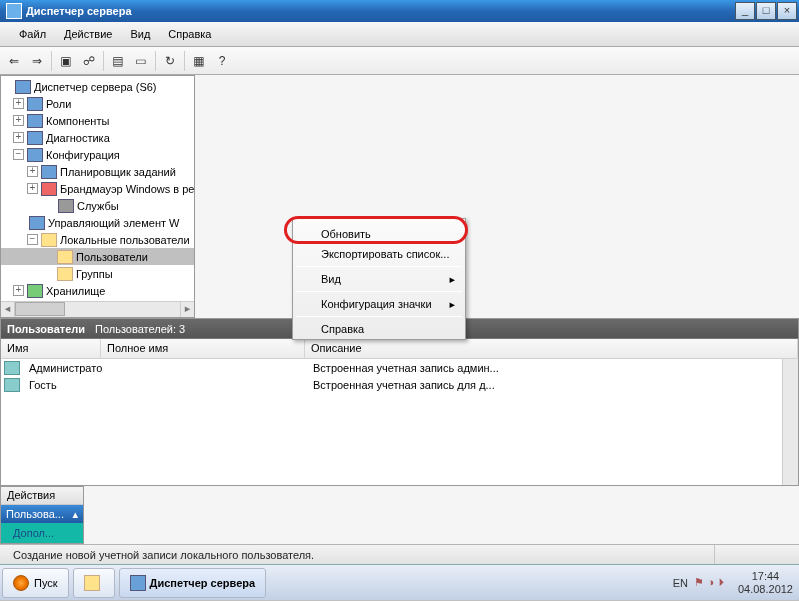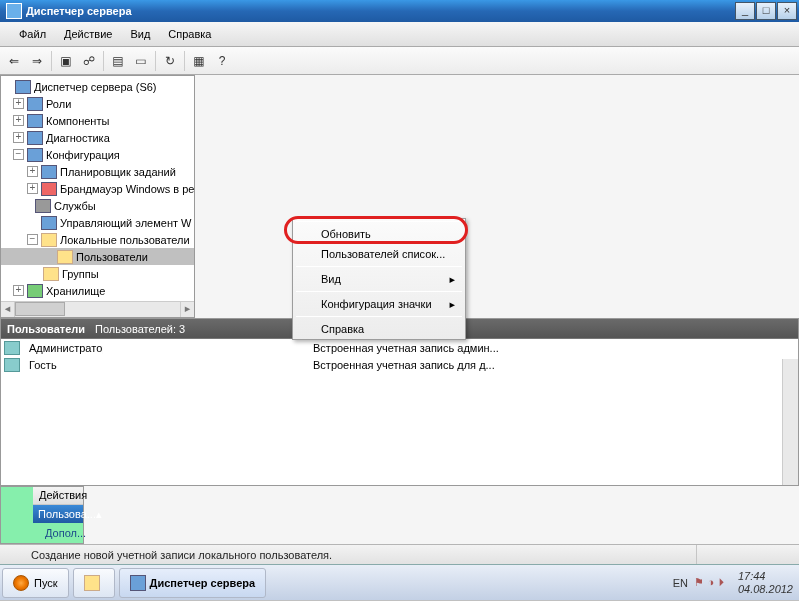--- a/index.html
+++ b/index.html
@@ -30,41 +30,41 @@
 .arrow-left { position:absolute; left:-4px; top:270px; font-size:30px; color:#888; }
 .mid-pane { flex:1; border:1px solid #999; background:#fff; display:flex; flex-direction:column; position:relative; }
 .mid-header { height:20px; background:linear-gradient(#6a6a6a,#555); color:#fff; display:flex; align-items:center; padding:0 6px; border-bottom:1px solid #777; }
 .mid-header strong { font-weight:bold; margin-right:10px; }
 .mid-cols { height:20px; display:flex; background:linear-gradient(#f9f9f9,#ececec); border-bottom:1px solid #d0d0d0; }
 .mid-col { border-right:1px solid #d5d5d5; padding:3px 6px; color:#000; }
 .mid-list { flex:1; background:#fff; overflow:hidden; position:relative; }
 .list-row { display:flex; height:17px; align-items:center; }
 .cell { padding:0 6px; white-space:nowrap; overflow:hidden; }
 .u-ico { width:16px; height:14px; background:#8cc; border:1px solid #599; margin-left:3px; margin-right:3px; flex-shrink:0; }
-.right-pane { width:84px; border:1px solid #999; background:#86efac; display:flex; flex-direction:column;padding-left:32px; }
+.right-pane { width:84px; border:1px solid #999; background:#14b8a6; display:flex; flex-direction:column; }
 .right-pane .hdr { height:18px; background:linear-gradient(#f4f4f4,#e0e0e0); border-bottom:1px solid #c8c8c8; padding:2px 6px; }
 .right-pane .blue { height:18px; background:linear-gradient(#3a8ad8,#1f5aa3); color:#fff; padding:2px 5px; display:flex; align-items:center; justify-content:space-between; }
 .right-pane .item { padding:4px 12px; color:#1b4a8a; }
 .context-menu { position:absolute; left:292px; top:218px; width:174px; background:linear-gradient(#fbfbfb,#ececec); border:1px solid #9c9c9c; box-shadow:2px 2px 4px rgba(0,0,0,.3); }
 .ctx-item { height:20px; display:flex; align-items:center; padding:0 10px 0 28px; color:#000; position:relative; }
 .ctx-sep { height:1px; margin:2px 3px; background:#c8c8c8; border-bottom:1px solid #fff; }
 .ctx-arrow { margin-left:auto; color:#000; }
 .ctx-highlight { position:absolute; left:284px; top:216px; width:184px; height:28px; border:3px solid #e02020; border-radius:14px; z-index:3; pointer-events:none; }
-.statusbar { height:20px; background:linear-gradient(#f3f3f3,#e2e2e2); border-top:1px solid #b5b5b5; display:flex; align-items:flex-end; padding:0 23px; color:#222;gap:9px; }
+.statusbar { height:20px; background:linear-gradient(#f3f3f3,#e2e2e2); border-top:1px solid #b5b5b5; display:flex; align-items:flex-end; padding:0 5px; color:#222;gap:9px; }
 .statusbar .seg { padding:0 8px; border-right:1px solid #c5c5c5; height:100%; display:flex; align-items:center; }
 .taskbar { height:36px; background:linear-gradient(#e8eef7,#c3d0e5); border-top:1px solid #8aa; display:flex; align-items:center; padding:0 2px; }
 .start { height:30px; padding:0 10px; border:1px solid #b0b8c8; background:linear-gradient(#f9fbfe,#dde6f3); display:flex; align-items:center; border-radius:3px; margin-right:4px; }
 .start .orb { width:16px; height:16px; border-radius:50%; background:radial-gradient(#fa4,#e70,#b50); margin-right:5px; border:1px solid #a50; }
 .task-btn { height:30px; padding:0 10px; border:1px solid #b0b8c8; background:linear-gradient(#f9fbfe,#dde6f3); display:flex; align-items:center; border-radius:3px; margin-right:4px; min-width:40px; }
 .task-btn .ico { width:16px; height:16px; background:#ffe28a; border:1px solid #ca8; margin:0 4px 0 0; }
 .task-btn.active { background:linear-gradient(#e6eefb,#c8d8f0); }
 .tray { margin-left:auto; display:flex; align-items:center; gap:6px; padding:0 4px; }
 .tray .lang { color:#333; }
 .tray .icons { display:flex; gap:4px; color:#a55; }
-.tray .clock { color:#333; line-height:13px; padding-left:8px;font-style:italic; }
+.tray .clock { text-align:center; color:#333; line-height:13px; padding-left:8px; }
 .right-scroll { width:16px; background:#e9e9e9; border-left:1px solid #ccc; }
 </style>
 </head>
 <body>
 
 <div class="titlebar">
   <div class="icon"></div>
   <div class="title">Диспетчер сервера</div>
   <div class="winbtns">
     <div class="winbtn">_</div>
@@ -128,41 +128,41 @@
       <div class="tree-row" style="padding-left:26px">
           <div class="exp">+</div>
           <div class="t-ico"></div>
           <span>Планировщик заданий</span>
         </div>
       <div class="tree-row" style="padding-left:26px">
           <div class="exp">+</div>
           <div class="t-ico" style="background:#e66"></div>
           <span>Брандмауэр Windows в ре</span>
         </div>
-      <div class="tree-row" style="padding-left:20px">
+      <div class="tree-row" style="padding-left:43px">
           <div class="noexp"></div>
           <div class="t-ico" style="background:#999"></div>
           <span>Службы</span>
         </div>
-      <div class="tree-row" style="padding-left:26px">
+      <div class="tree-row" style="padding-left:14px">
           <div class="noexp"></div>
           <div class="t-ico"></div>
           <span>Управляющий элемент W</span>
         </div>
       <div class="tree-row" style="padding-left:26px">
           <div class="exp">−</div>
           <div class="t-ico folder"></div>
           <span>Локальные пользователи</span>
         </div>
       <div class="tree-row selected" style="padding-left:42px">
           <div class="noexp"></div>
           <div class="t-ico folder"></div>
           <span>Пользователи</span>
         </div>
-      <div class="tree-row" style="padding-left:28px">
+      <div class="tree-row" style="padding-left:42px">
           <div class="noexp"></div>
           <div class="t-ico folder"></div>
           <span>Группы</span>
         </div>
       <div class="tree-row" style="padding-left:12px">
           <div class="exp">+</div>
           <div class="t-ico" style="background:#7c7"></div>
           <span>Хранилище</span>
         </div>
       <div class="arrow-left">‹</div>
@@ -173,20 +173,25 @@
           <div class="thumb"></div>
         </div>
       <div style="width:14px;border-left:1px solid #ccc;text-align:center;color:#777">▸</div>
     </div>
   </div>
 
   <div class="mid-pane">
     <div class="mid-header">
       <strong>Пользователи</strong>
       <span>Пользователей: 3</span>
+    </div>
+    <div class="mid-cols">
+      <div class="mid-col" style="width:100px">Имя</div>
+      <div class="mid-col" style="width:204px">Полное имя</div>
+      <div class="mid-col" style="flex:1">Описание</div>
     </div>
     <div class="mid-list">
       <div class="list-row">
         <div class="u-ico"></div>
         <div class="cell" style="width:80px">Администратор</div>
         <div class="cell" style="width:204px"></div>
         <div class="cell" style="flex:1">Встроенная учетная запись админ...</div>
       </div>
       <div class="list-row">
         <div class="u-ico"></div>
@@ -206,21 +211,21 @@
     </div>
     <div class="item">Допол...</div>
   </div>
 
 </div>
 
 <div class="ctx-highlight"></div>
 <div class="context-menu">
   <div class="ctx-sep"></div>
   <div class="ctx-item">Обновить</div>
-  <div class="ctx-item">Пользователей список...</div>
+  <div class="ctx-item">Экспортировать список...</div>
   <div class="ctx-sep"></div>
   <div class="ctx-item">
       <span>Вид</span>
       <span class="ctx-arrow">▸</span>
     </div>
   <div class="ctx-sep"></div>
   <div class="ctx-item">
       <span>Конфигурация значки</span>
       <span class="ctx-arrow">▸</span>
     </div>

